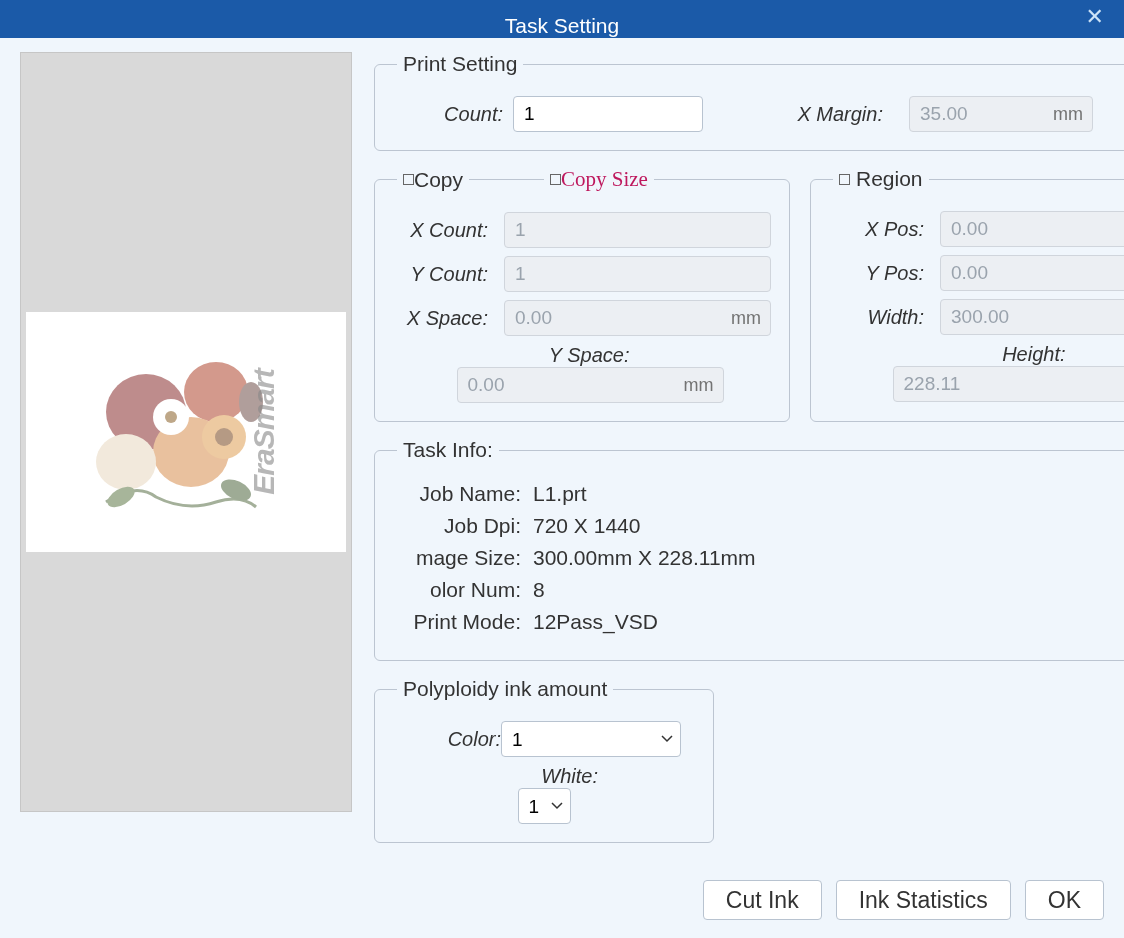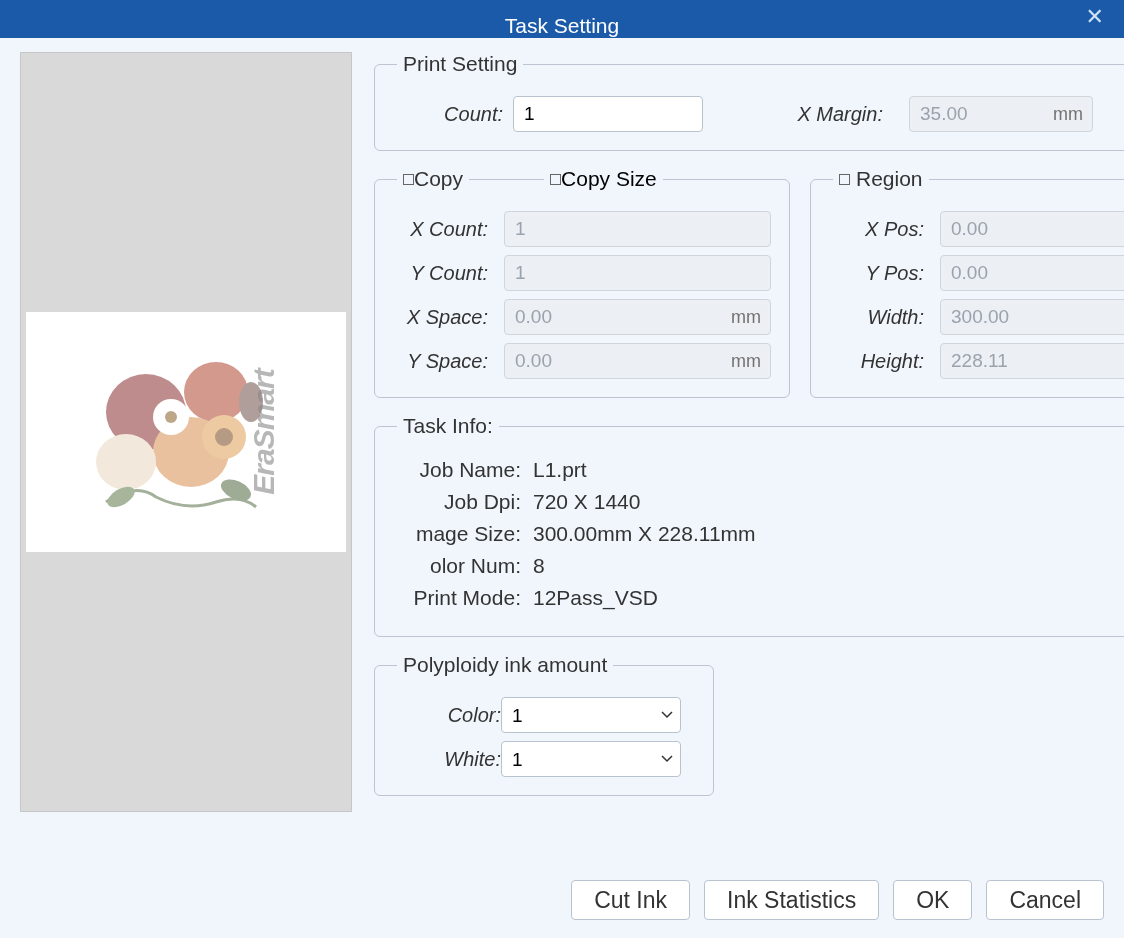--- a/index.html
+++ b/index.html
@@ -123,41 +123,43 @@
     .legend-line {
       display: inline-block;
       width: 75px;
       height: 1px;
       background: #bcc5d1;
       margin: 0 6px;
       vertical-align: middle;
     }
     
     .disabled-legend {
-      color: #000000;
+      color: #be185d;
+      font-family: Liberation Serif, serif;
     }
     
     .row-two {
       display: flex;
       gap: 20px;
     }
     
     .row-two > fieldset {
       flex: 1;
     }
     
     .field-row {
       display: flex;
       align-items: center;
       margin-bottom: 8px;
       gap: 0;
     }
     
     .field-row:last-child {
       margin-bottom: 0;
+      flex-direction: column;
     }
     
     .field-label {
       text-align: right;
       color: #333;
       font-size: 20px;
       flex-shrink: 0;
       font-style: italic;
     }
     
@@ -476,14 +478,13 @@
       </div>
     </fieldset>
 
   </div>
 </div>
 
 <div class="footer">
   <button class="btn">Cut Ink</button>
   <button class="btn">Ink Statistics</button>
   <button class="btn">OK</button>
-  <button class="btn">Cancel</button>
 </div>
 
 </body></html>

